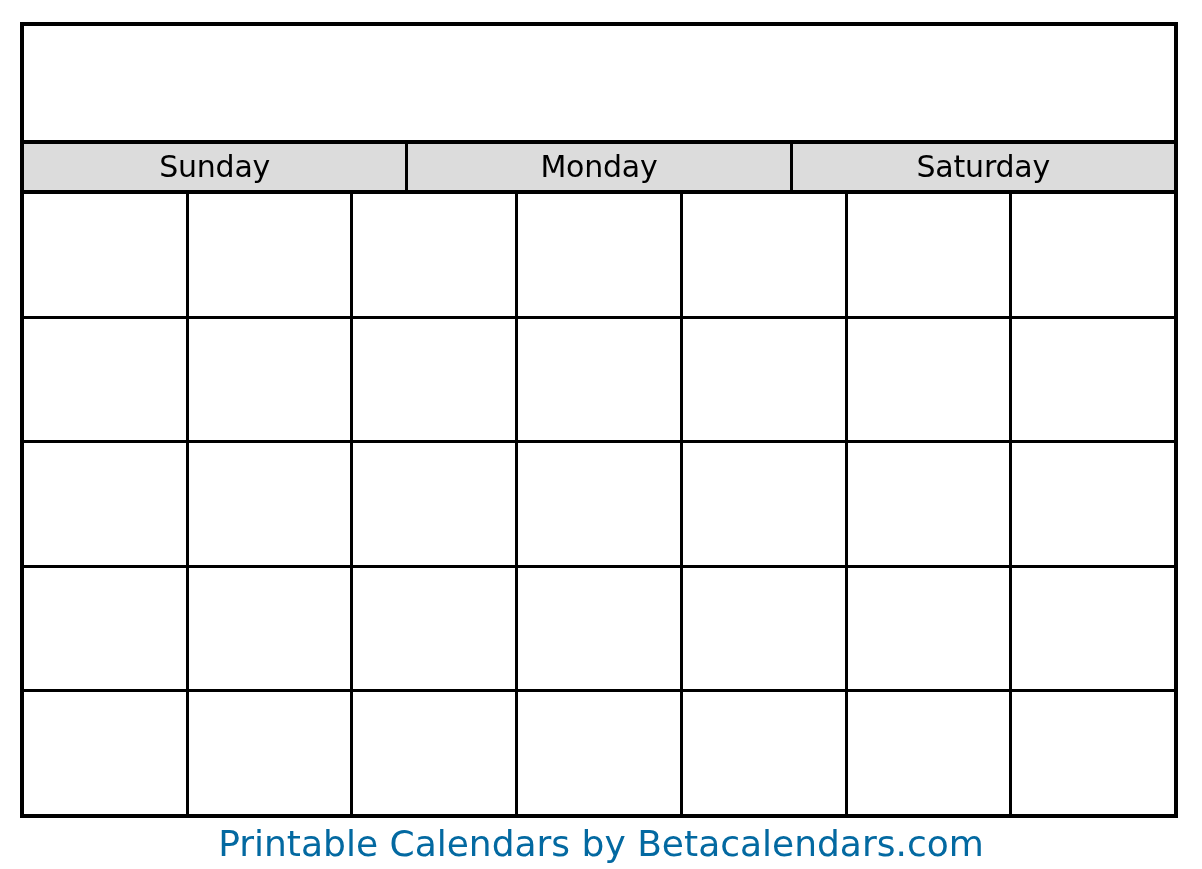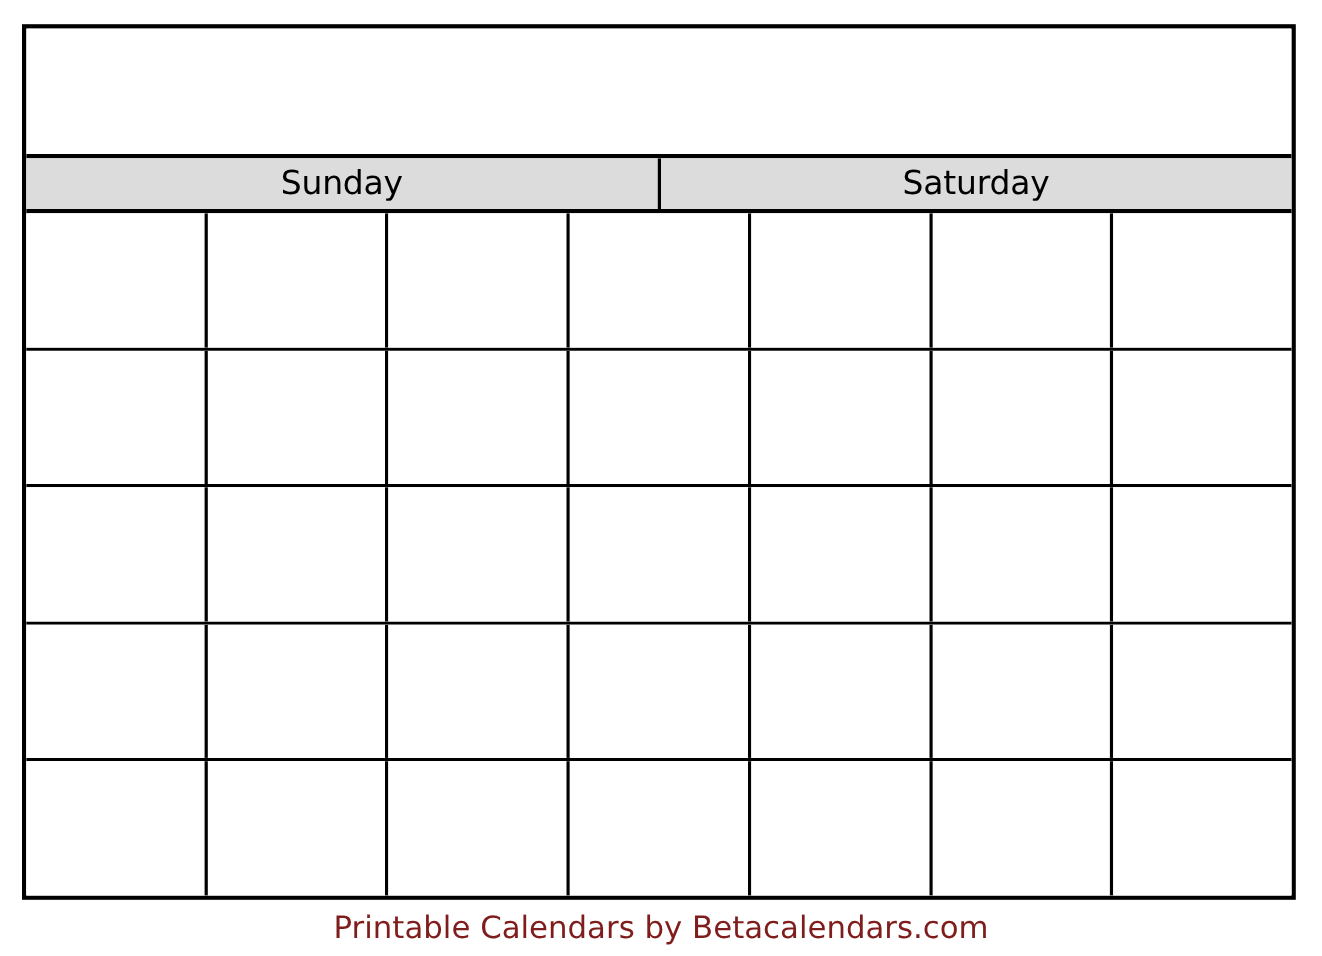--- a/index.html
+++ b/index.html
@@ -134,42 +134,45 @@
     left: 0;
     top: 822px;
     width: 1202px;
     height: 44px;
     display: flex;
     align-items: center;
     justify-content: center;
     background: #ffffff;
   }
   .footer-text {
-    font-size: 28px;
+    font-size: 36px;
     line-height: 1;
-    color: #7f1d1d;
+    color: #0369a1;
     white-space: nowrap;
   }
 </style>
 </head>
 <body>
 
 <div class="page">
 
   <div class="calendar">
 
     <div class="title-bar">
       <span class="title-text"></span>
     </div>
 
     <div class="weekday-row">
       <div class="weekday-cell">
         <span class="weekday-label">Sunday</span>
       </div>
       <div class="weekday-cell">
+        <span class="weekday-label">Monday</span>
+      </div>
+      <div class="weekday-cell">
         <span class="weekday-label">Saturday</span>
       </div>
     </div>
 
     <div class="weeks">
 
       <div class="week-row">
         <div class="day-cell">
             <span class="day-number"></span>
           </div>

